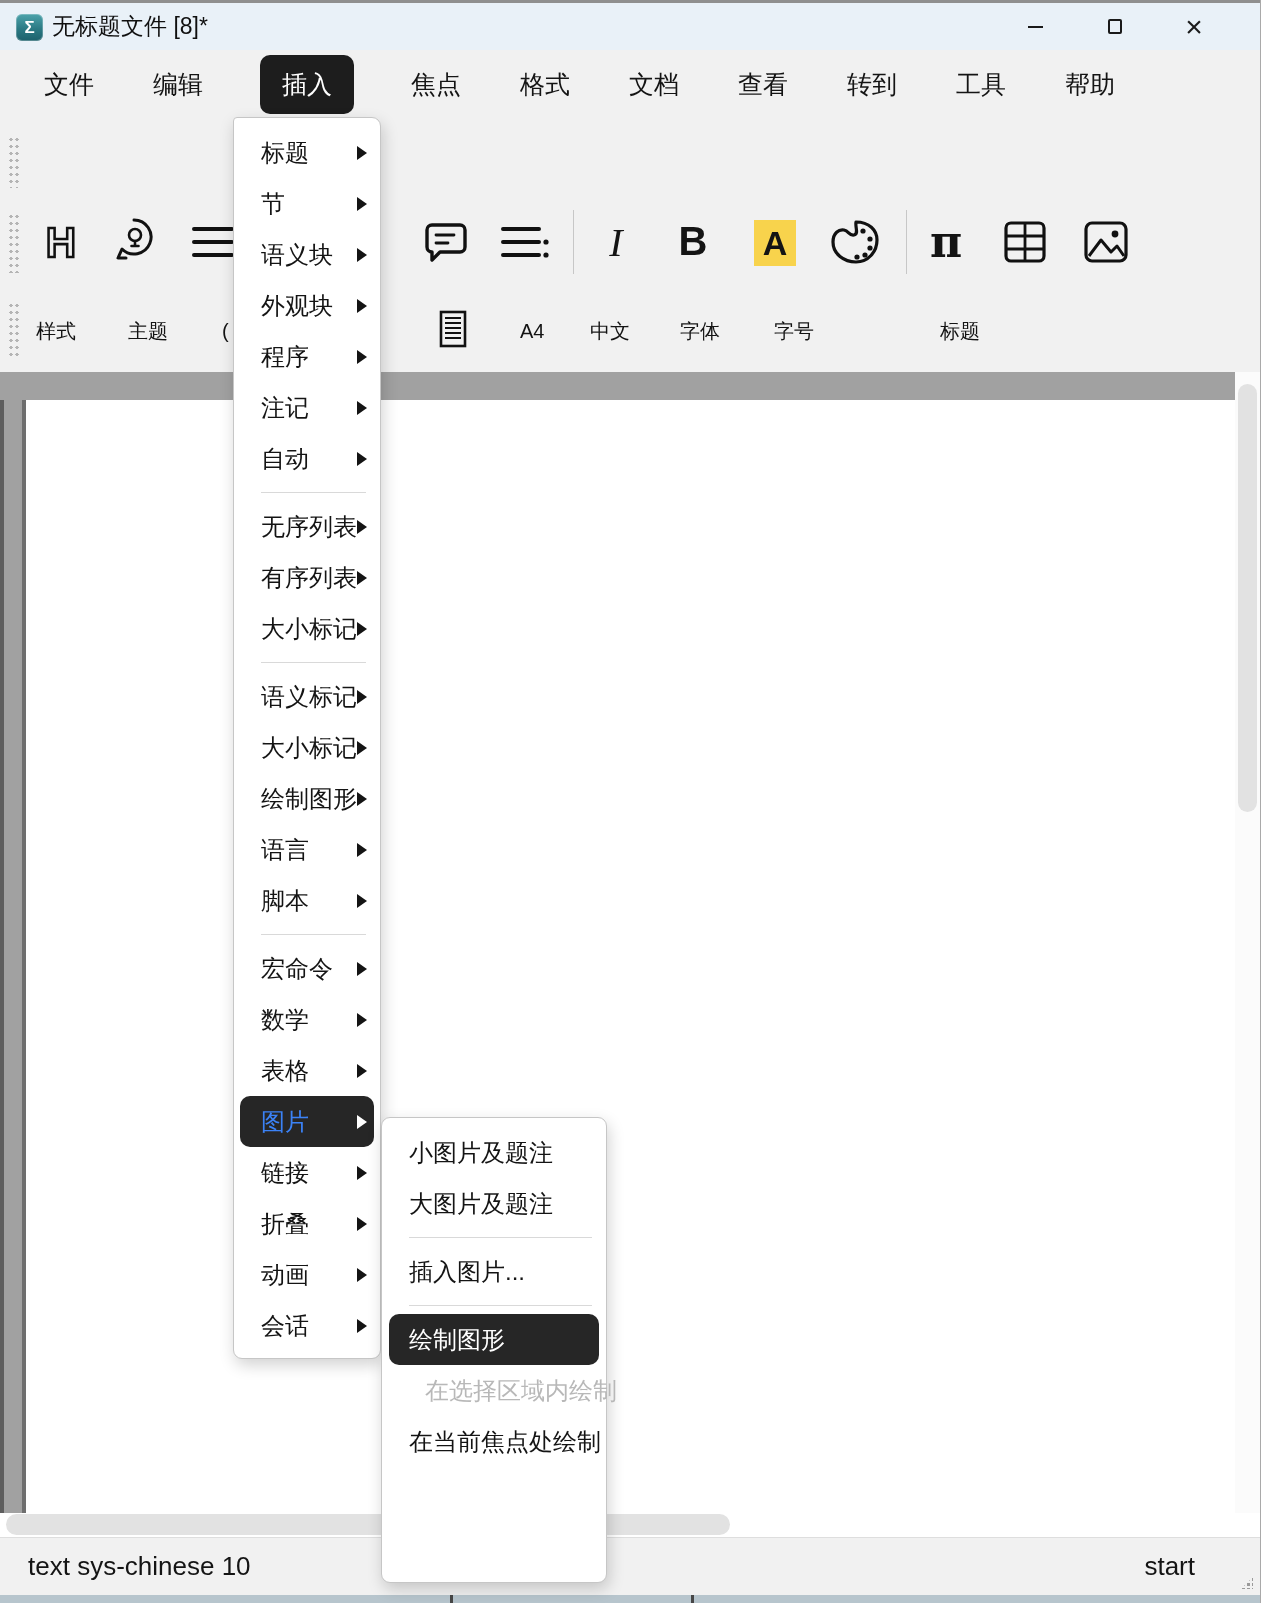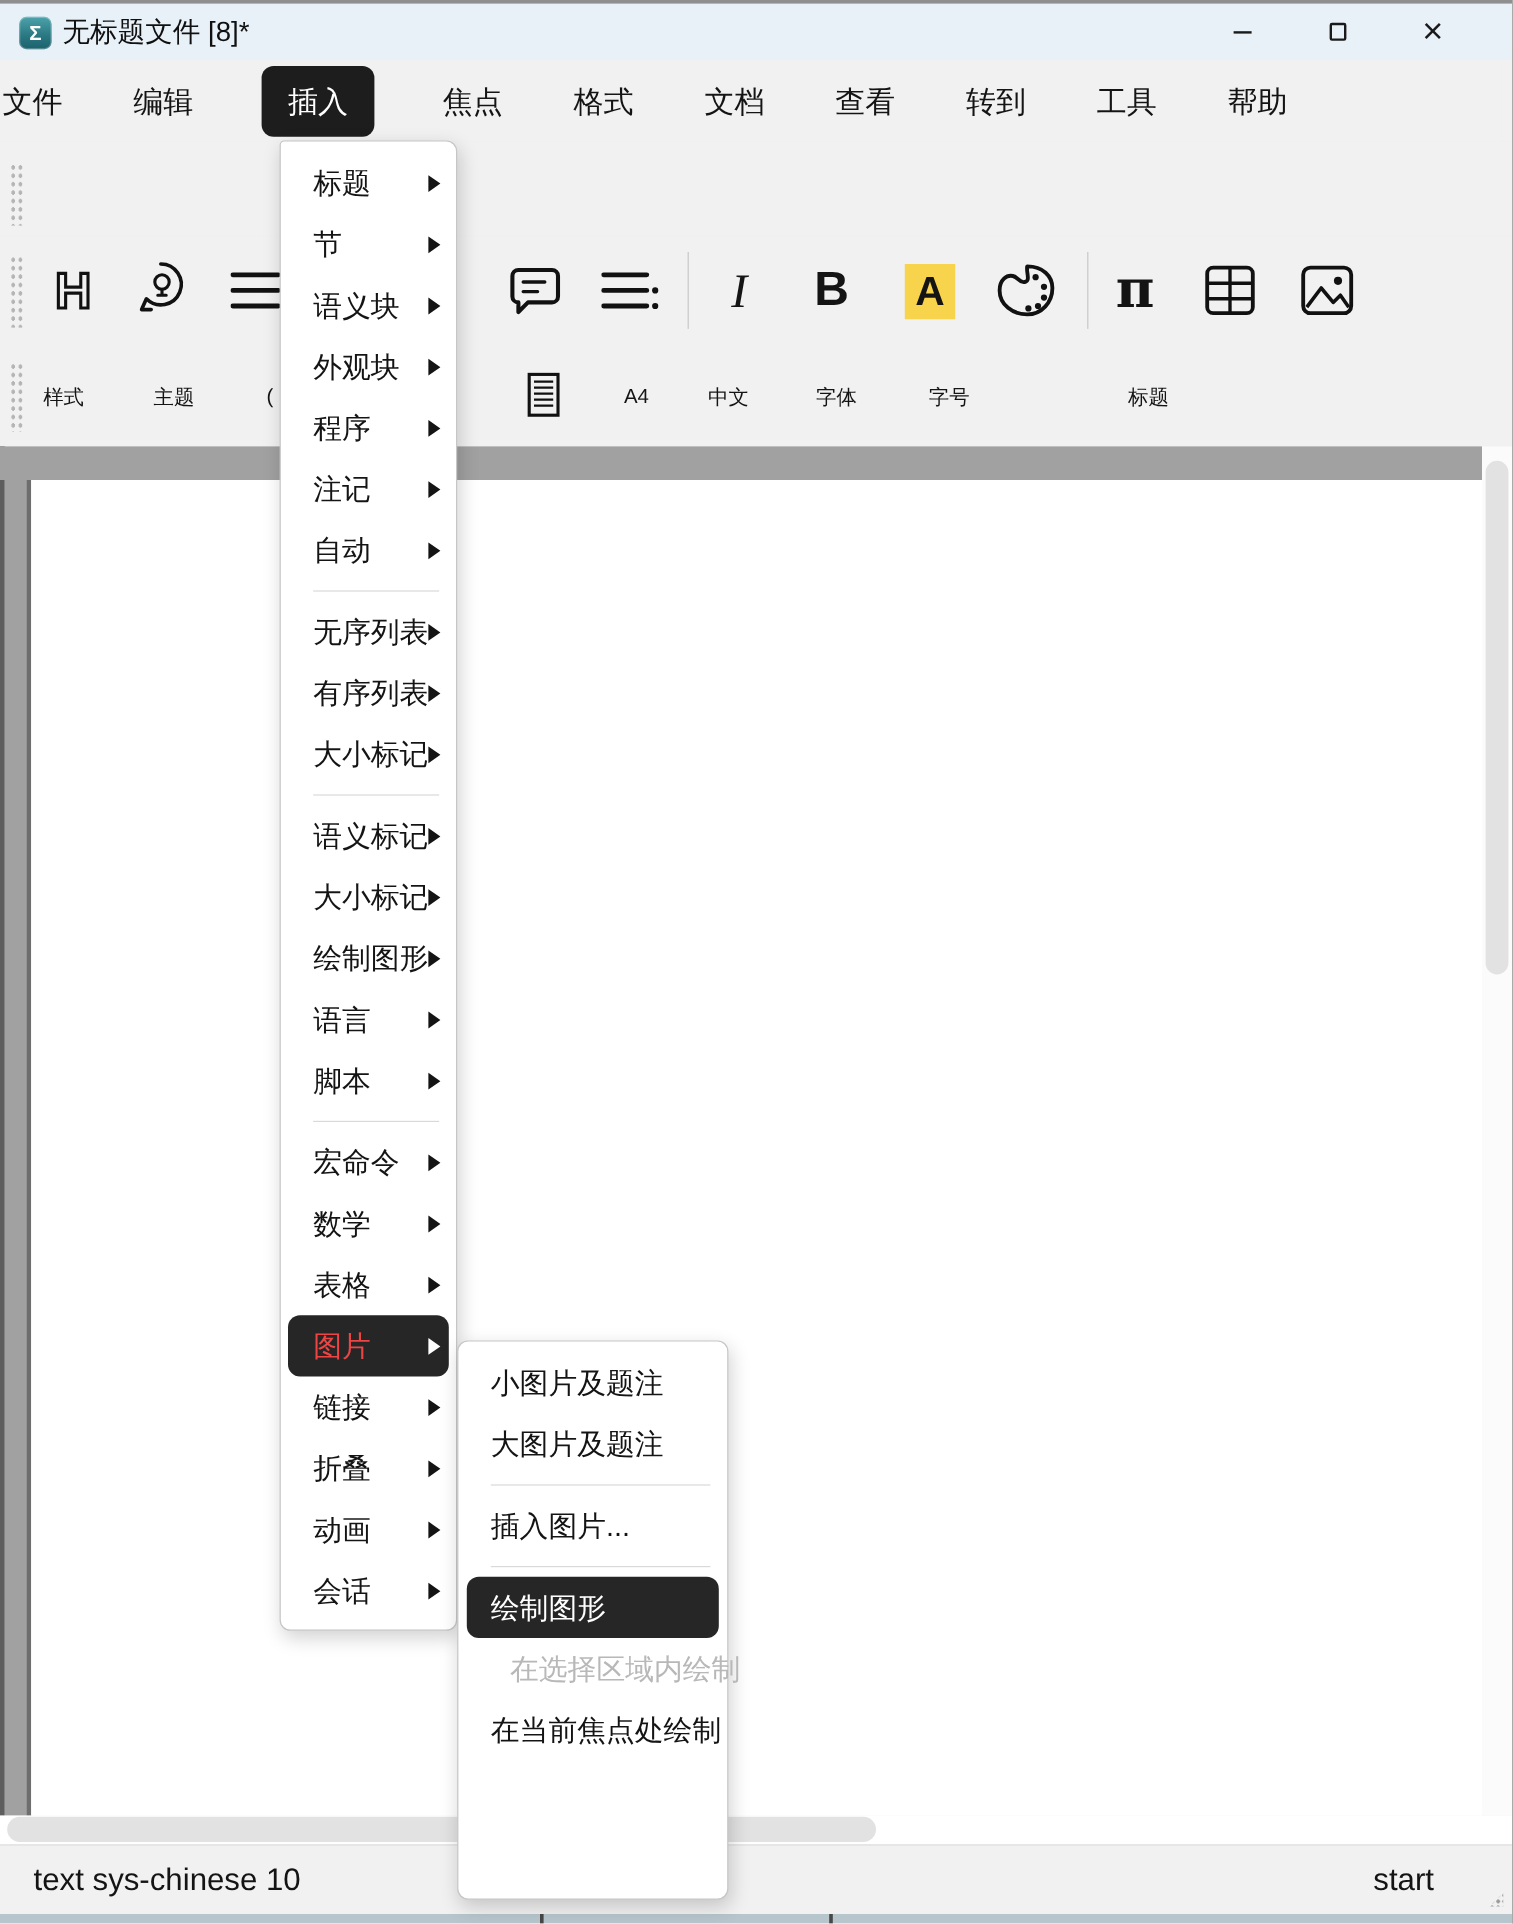--- a/index.html
+++ b/index.html
@@ -22,35 +22,35 @@
   .window-title { position:absolute; left:52px; top:0; height:47px; line-height:47px; font-size:23px; color:#101010; }
   .win-btn { position:absolute; top:0; width:46px; height:47px; display:flex; align-items:center; justify-content:center; cursor:default; }
   .btn-min  { right:203px; }
   .btn-max  { right:123px; }
   .btn-close{ right:44px; }
   .glyph-min { width:15px; height:0; border-top:2px solid #1a1a1a; }
   .glyph-max { width:14px; height:15px; border:2px solid #1a1a1a; border-radius:2px; }
   .glyph-close { font-size:30px; line-height:15px; color:#1a1a1a; }
   
   .menubar { position:absolute; left:0; top:50px; width:1251px; height:68px; background:#f1f1f1;
-    display:flex; align-items:center; gap:55px; font-size:25px; }
+    display:flex; align-items:center; padding-left:42px; gap:55px; font-size:25px; }
   .menubar .mbi { padding:6px 2px; white-space:nowrap; }
   .menubar .mbi.active { background:#1d1d1d; color:#fff; border-radius:10px; padding:13px 22px; }
   
   .tabrow { position:absolute; left:0; top:118px; width:1261px; height:78px; background:#f1f1f1; }
   .drag-dots { position:absolute; width:12px;
     background-image:radial-gradient(#b5b5b5 1.6px, transparent 1.7px); background-size:6px 7px; }
   .tab { position:absolute; left:38px; top:133px; width:190px; height:57px; background:#e8e8e8;
     border-top:7px solid #161616; display:flex; align-items:center; justify-content:center; font-size:23px; }
   
   .toolbar1 { position:absolute; left:0; top:196px; width:1261px; height:94px; background:#f1f1f1; }
   .toolbar2 { position:absolute; left:0; top:290px; width:1261px; height:82px; background:#f1f1f1; }
   .tbtn { position:absolute; display:flex; align-items:center; justify-content:center; }
   .vdiv { position:absolute; width:1px; background:#c7c7c7; }
-  .txt-icon { font-size:17px; white-space:nowrap;text-align:center; }
+  .txt-icon { font-size:20px; white-space:nowrap;text-align:center; }
   .italic-glyph { font-family:"Liberation Serif", serif; font-style:italic; font-size:40px; }
   .bold-glyph { font-weight:900; font-size:40px; }
   .hl-glyph { width:42px; height:46px; background:#f8d34c; display:flex; align-items:center; justify-content:center;
     font-size:34px; font-weight:600; }
   .pi-glyph { font-family:"DejaVu Serif", serif; font-size:44px; font-weight:bold; }
   
   .doc-sliver { position:absolute; left:0; top:372px; width:4px; height:1141px; background:#5e5e5e; }
   .gray-band { position:absolute; left:0; top:372px; width:1235px; height:28px; background:#a1a1a1; }
   .left-margin { position:absolute; left:4px; top:400px; width:18px; height:1113px; background:#a1a1a1; }
   .page-shadow { position:absolute; left:22px; top:400px; width:4px; height:1113px; background:#6e6e6e; }
@@ -70,21 +70,21 @@
   .taskbar-strip { position:absolute; left:0; top:1595px; width:1261px; height:8px; background:#b7c5cd; }
   .taskbar-strip .tline { position:absolute; top:0; width:3px; height:8px; background:#474747; }
   
   .menu-panel { position:absolute; background:#fff; border:1px solid #c6c6c6; border-radius:9px;
     box-shadow:2px 6px 16px rgba(0,0,0,.18); padding:9px 0; z-index:40; }
   #insert-menu { left:233px; top:117px; width:148px; height:1242px; border-top-left-radius:4px; }
   #image-submenu { left:381px; top:1117px; width:226px; height:466px; z-index:41; }
   .menu-item { height:51px; display:flex; align-items:center; font-size:24px; padding-left:27px; white-space:nowrap; }
   .menu-item .mi-arrow { margin-left:auto; margin-right:13px; width:0; height:0;
     border-left:10px solid #141414; border-top:7px solid transparent; border-bottom:7px solid transparent; }
-  .menu-item.active { background:#262626; color:#ef4444; border-radius:10px; margin:0 6px; padding-left:21px; }
+  .menu-item.active { background:#262626; color:#3b82f6; border-radius:10px; margin:0 6px; padding-left:21px; }
   .menu-item.active .mi-arrow { border-left-color:#fff; margin-right:7px; }
   .menu-item.selected { background:#262626; color:#fff; border-radius:10px; margin:0 7px; padding-left:20px; }
   .menu-item.disabled { color:#b8b8b8;margin-left:16px; }
   .menu-sep { border-top:1px solid #d9d9d9; margin:8px 14px 8px 27px; }
   svg { display:block; }
 </style>
 </head>
 <body>
 
 <div class="titlebar">

